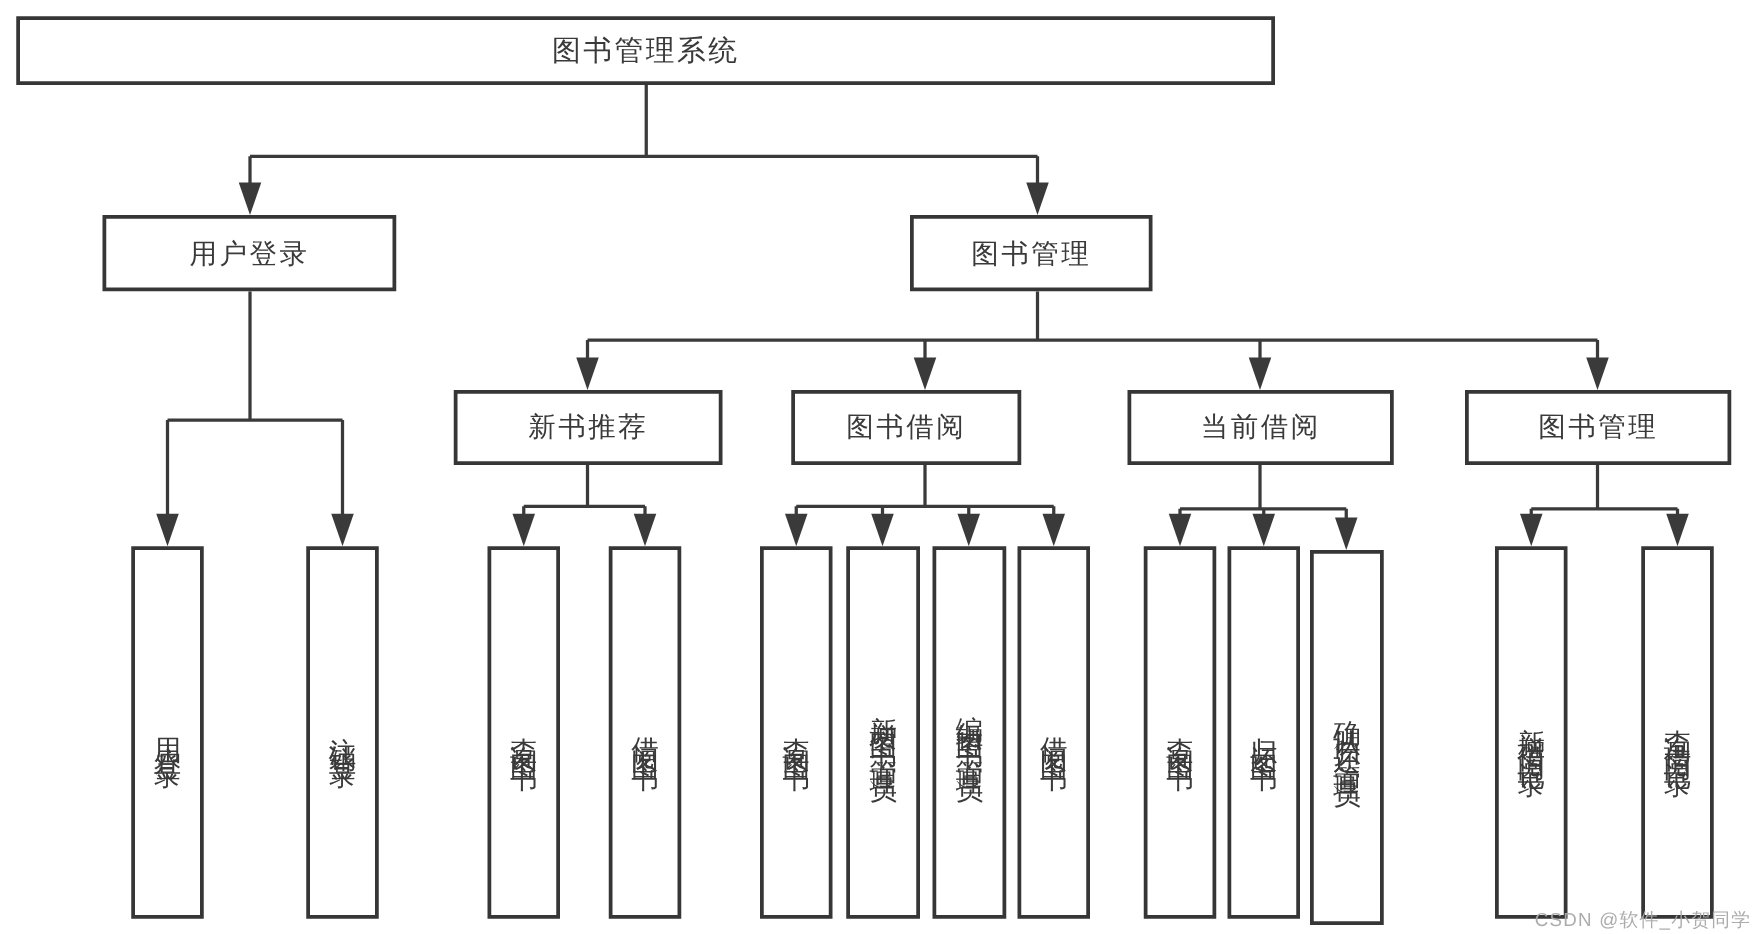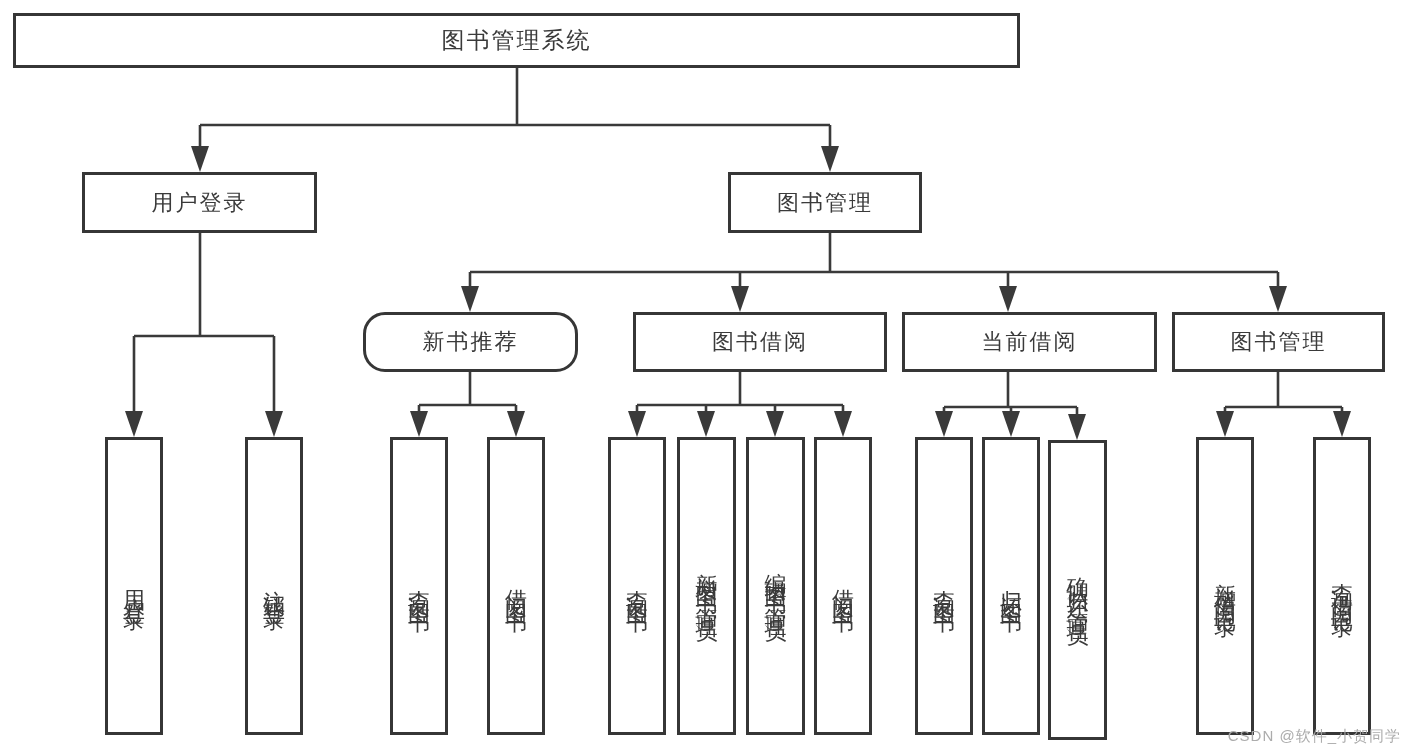--- a/index.html
+++ b/index.html
@@ -113,23 +113,23 @@
       <polygon points="1216,411 1234,411 1225,437"></polygon>
       <polygon points="1333,411 1351,411 1342,437"></polygon>
     </g>
   </svg>
 
   <div class="box title" style="left:13px; top:13px; width:1007px; height:55px;">图书管理系统</div>
 
   <div class="box" style="left:82px; top:172px; width:235px; height:61px;">用户登录</div>
   <div class="box" style="left:728px; top:172px; width:194px; height:61px;">图书管理</div>
 
-  <div class="box" style="left:363px; top:312px; width:215px; height:60px;border-radius:22px;">新书推荐</div>
-  <div class="box" style="left:633px; top:312px; width:254px; height:60px;">图书借阅</div>
-  <div class="box" style="left:902px; top:312px; width:255px; height:60px;">当前借阅</div>
+  <div class="box" style="left:363px; top:312px; width:215px; height:60px;">新书推荐</div>
+  <div class="box" style="left:633px; top:312px; width:184px; height:60px;">图书借阅</div>
+  <div class="box" style="left:902px; top:312px; width:213px; height:60px;">当前借阅</div>
   <div class="box" style="left:1172px; top:312px; width:213px; height:60px;">图书管理</div>
 
   <div class="vbox" style="left:105px; top:437px; width:58px; height:298px;">
     <span>用户登录</span>
   </div>
   <div class="vbox" style="left:245px; top:437px; width:58px; height:298px;">
     <span>注销登录</span>
   </div>
 
   <div class="vbox" style="left:390px; top:437px; width:58px; height:298px;">

